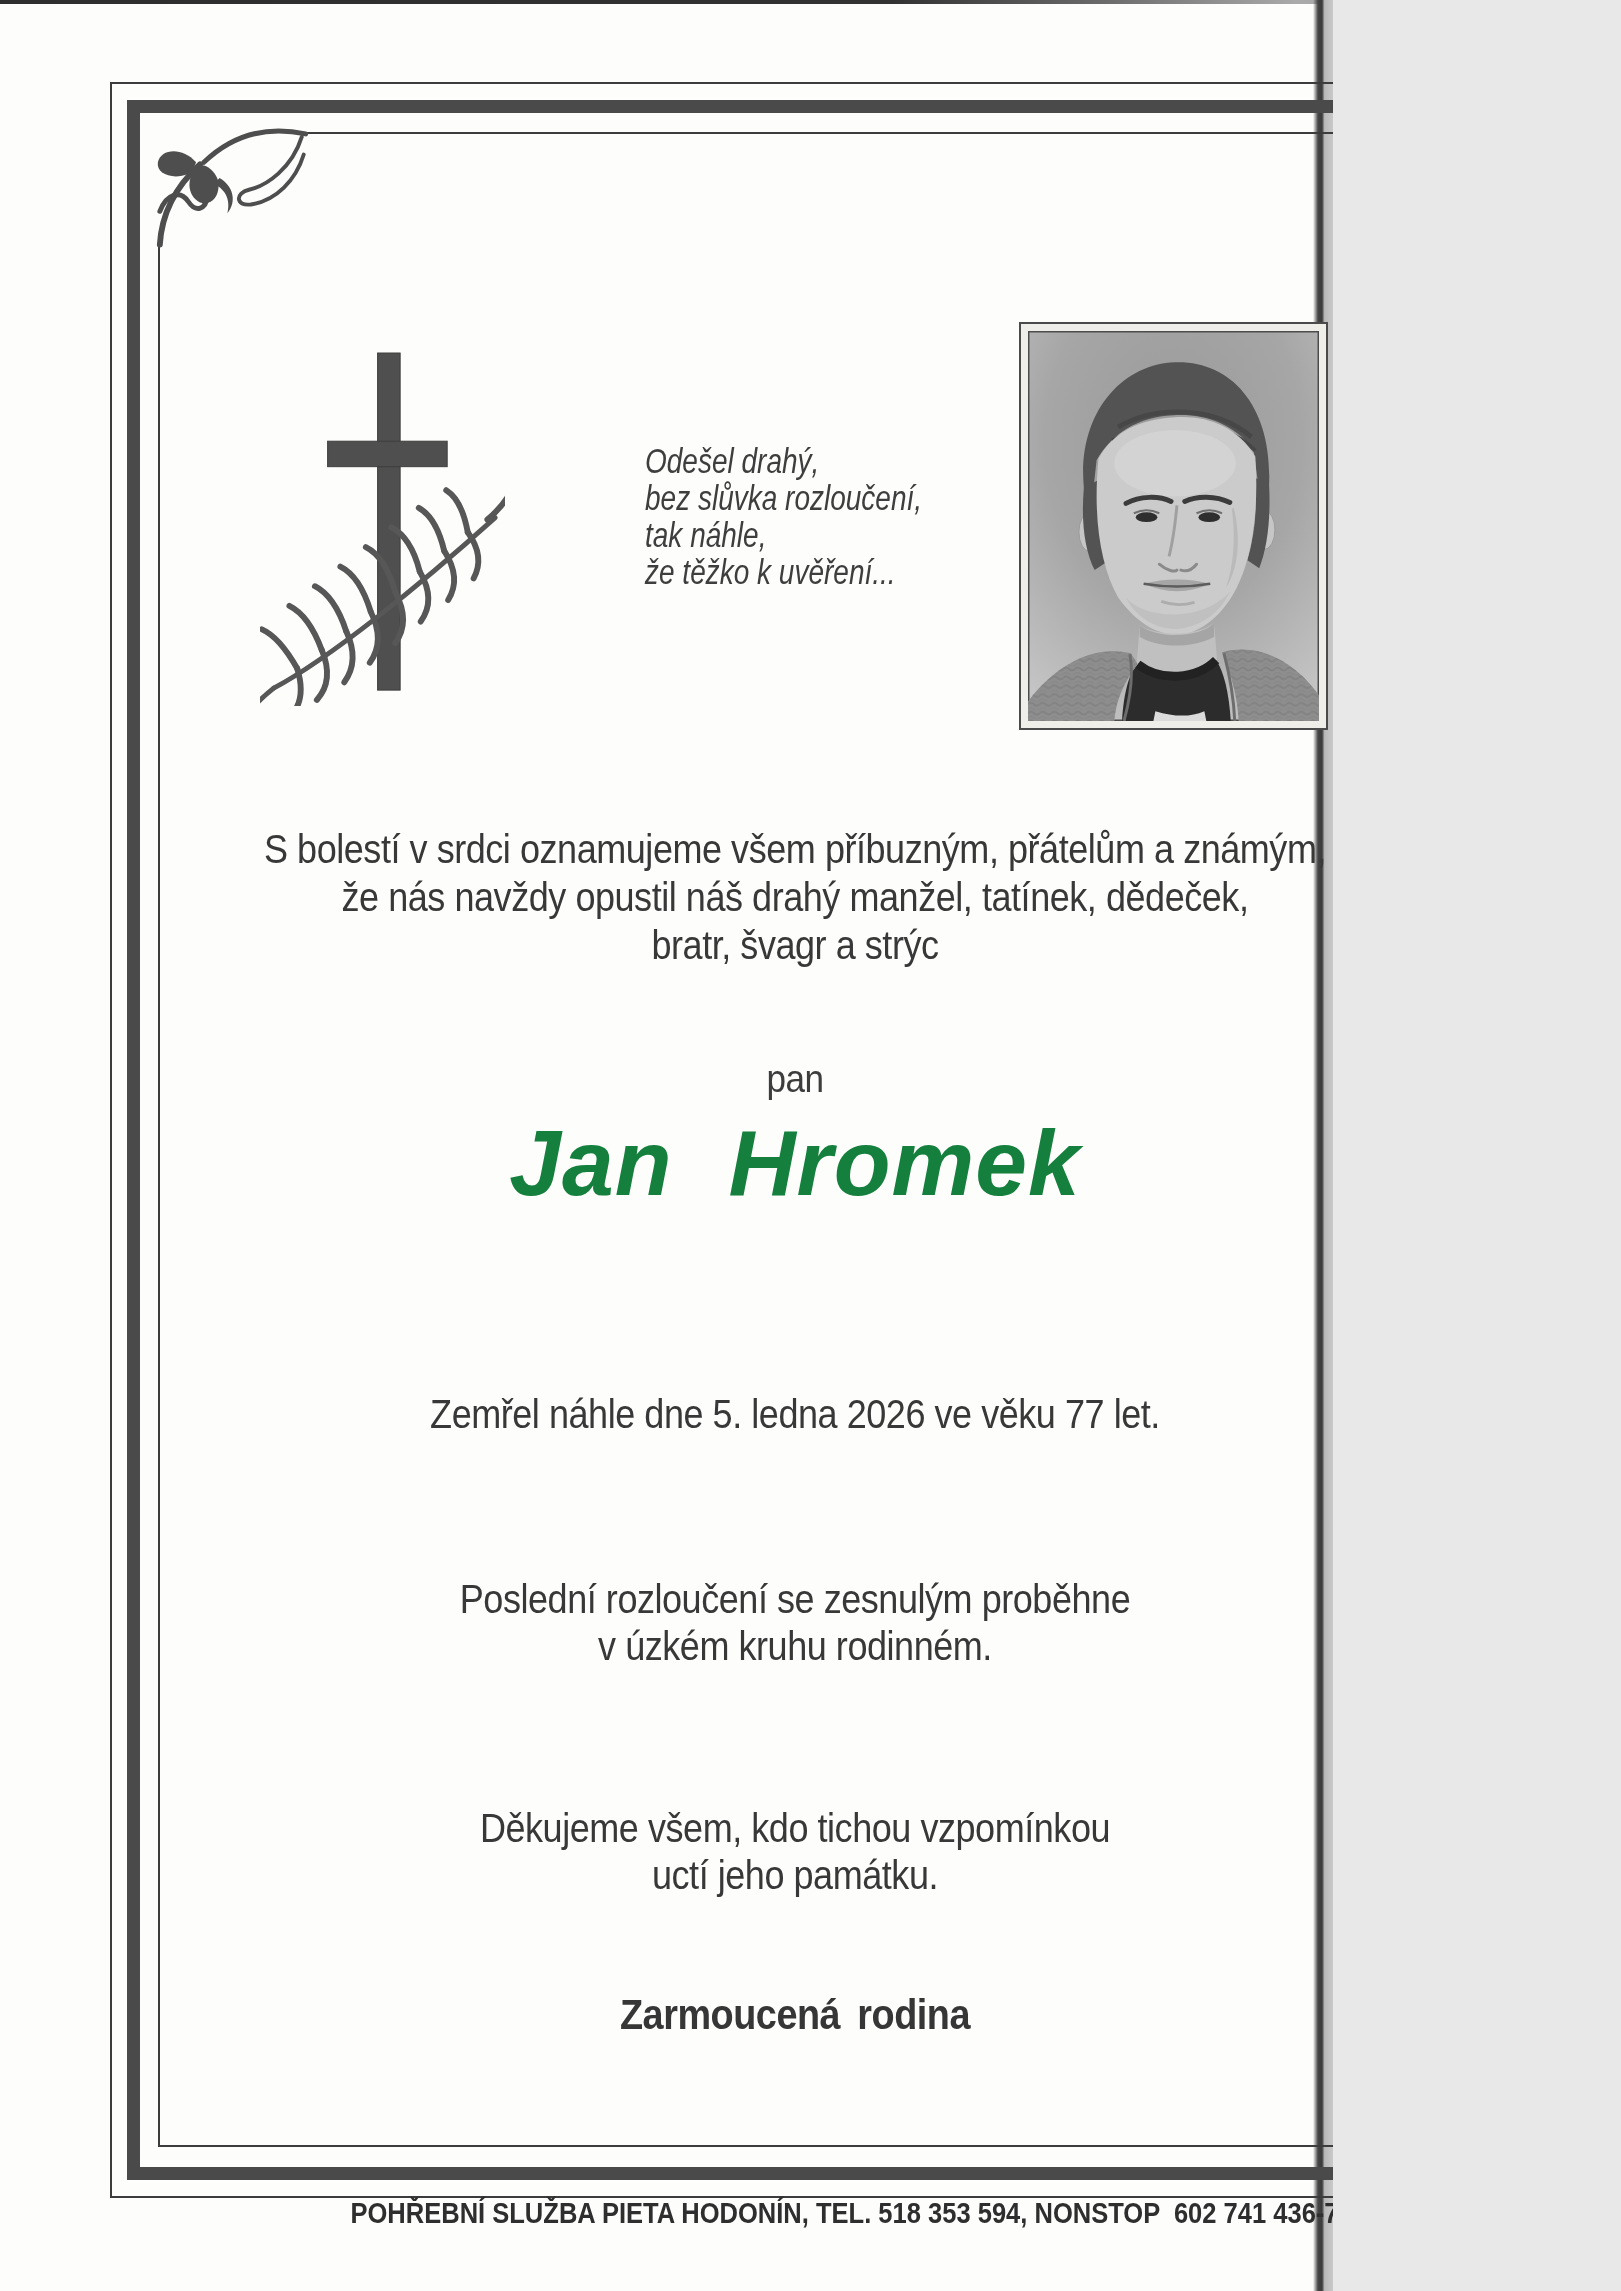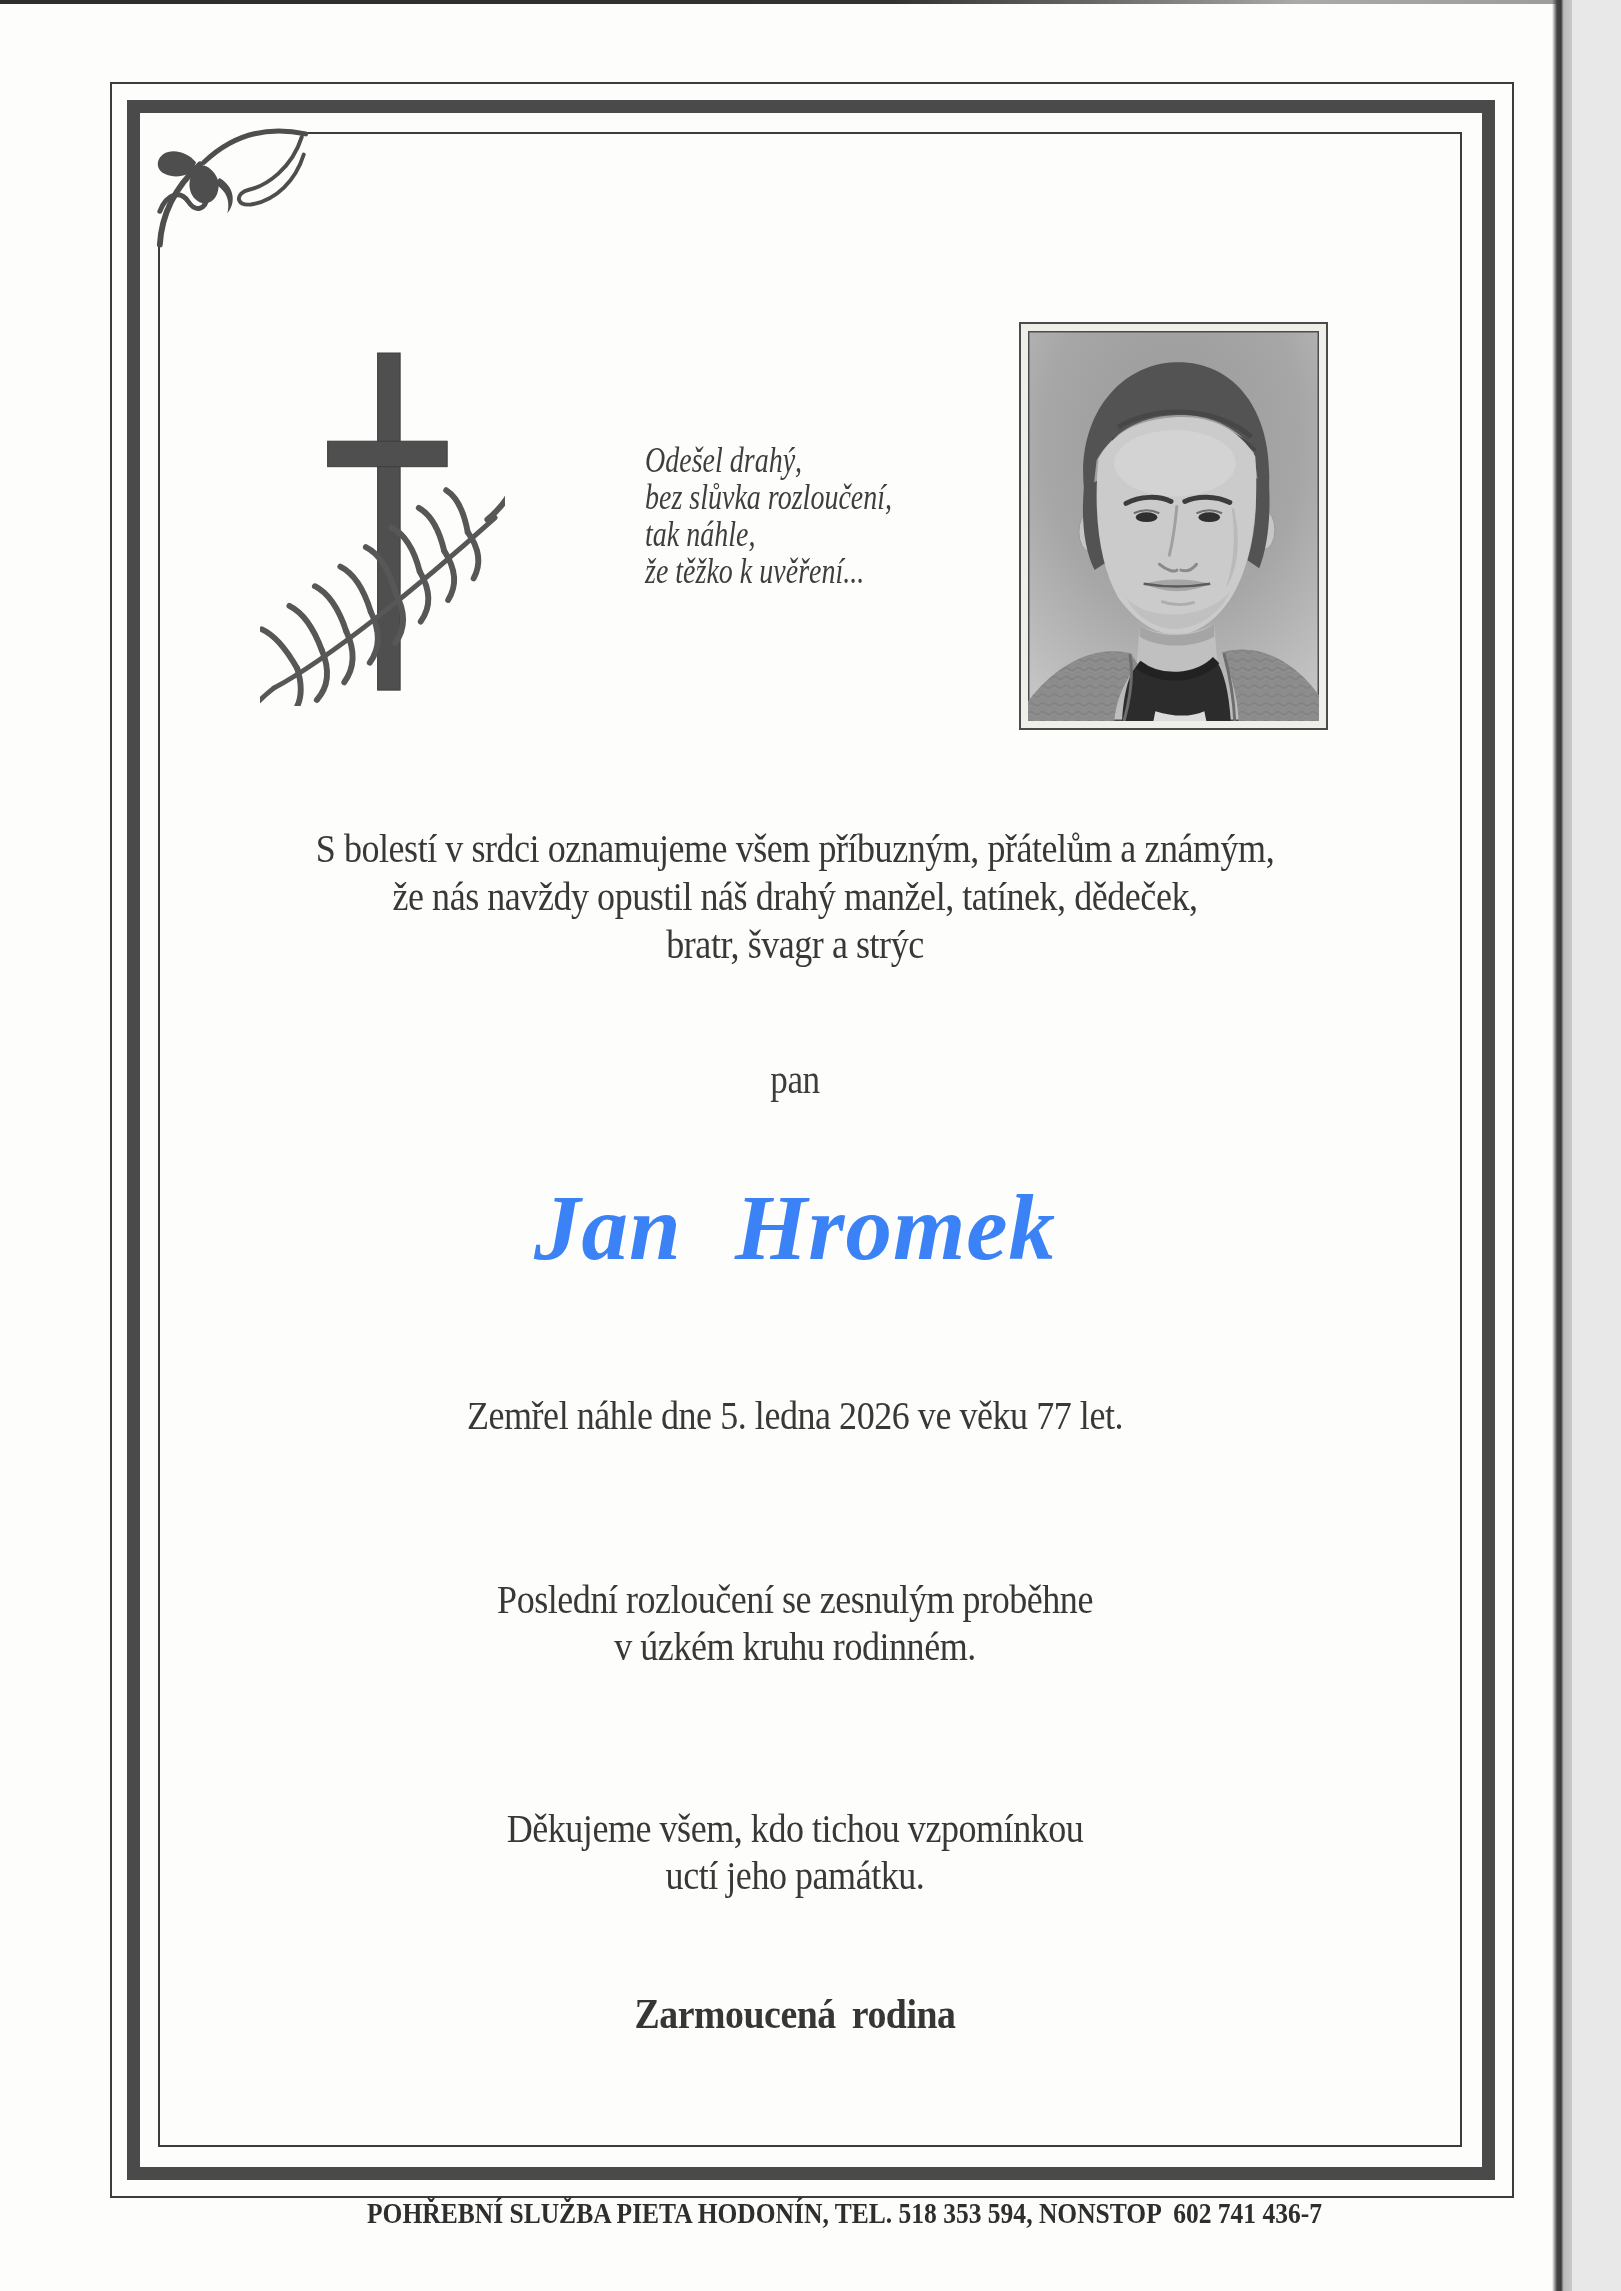--- a/index.html
+++ b/index.html
@@ -1,21 +1,21 @@
 <!DOCTYPE html>
 <html><head>
 <meta charset="utf-8">
 <style>
   html,body{margin:0;padding:0;background:#e8e8e8;}
   .page{
     position:relative;
-    width:1572px;height:2292px;
+    width:1333px;height:2292px;
     background:#fdfdfb;
     overflow:hidden;
-    font-family:Liberation Serif, serif;
+    font-family:Liberation Sans, sans-serif;
     color:#3a3a3a;
   }
   
   .scan-top-line{
     position:absolute;left:0;top:0;width:1621px;height:3.9px;
     background:linear-gradient(to right,#2e2e2e 0%,#323232 55%,#6a6a6a 68%,#aaa 80%,#999 100%);
   }
   .scan-right-band{
     position:absolute;top:0;right:0;width:19.6px;height:2292px;
     background:linear-gradient(to right,rgba(255,255,255,0) 0%,#454545 25%,#3a3a3a 45%,#b9b9b9 58%,#c9c9c9 100%);
@@ -37,22 +37,22 @@
   .txt{position:absolute;left:143px;width:1304px;text-align:center;letter-spacing:-0.5px;}
   .squeeze{transform:scaleX(0.9);transform-origin:50% 50%;}
   .poem{
     position:absolute;left:645px;top:442px;
     font-style:italic;font-size:35px;line-height:37px;color:#3e3e3e;
     transform:scaleX(0.8);transform-origin:0 0;white-space:nowrap;text-align:left;
   }
   .announce{top:825px;font-size:40px;line-height:48px;color:#383838;}
   .salutation{top:1057px;font-size:39px;color:#3d3d3d;}
   .name{
-    top:1179px;font-size:93px;line-height:98px;
-    font-weight:bold;font-style:italic;color:#3b82f6;
+    top:1114px;font-size:93px;line-height:98px;
+    font-weight:bold;font-style:italic;color:#15803d;
     word-spacing:29px;letter-spacing:1px;
   }
   .death{top:1392px;font-size:40px;color:#383838;}
   .farewell{top:1576px;font-size:40px;line-height:47px;color:#383838;}
   .thanks{top:1805px;font-size:40px;line-height:47px;color:#383838;}
   .signature{top:1990px;font-size:42px;line-height:49px;font-weight:bold;color:#363636;word-spacing:7.8px;}
   .footer{
     position:absolute;left:0;top:2196px;width:1621px;text-align:center;
     font-size:29px;line-height:35px;font-weight:bold;color:#2e2e2e;
     transform:translateX(34px) scaleX(0.88);transform-origin:50% 0;

